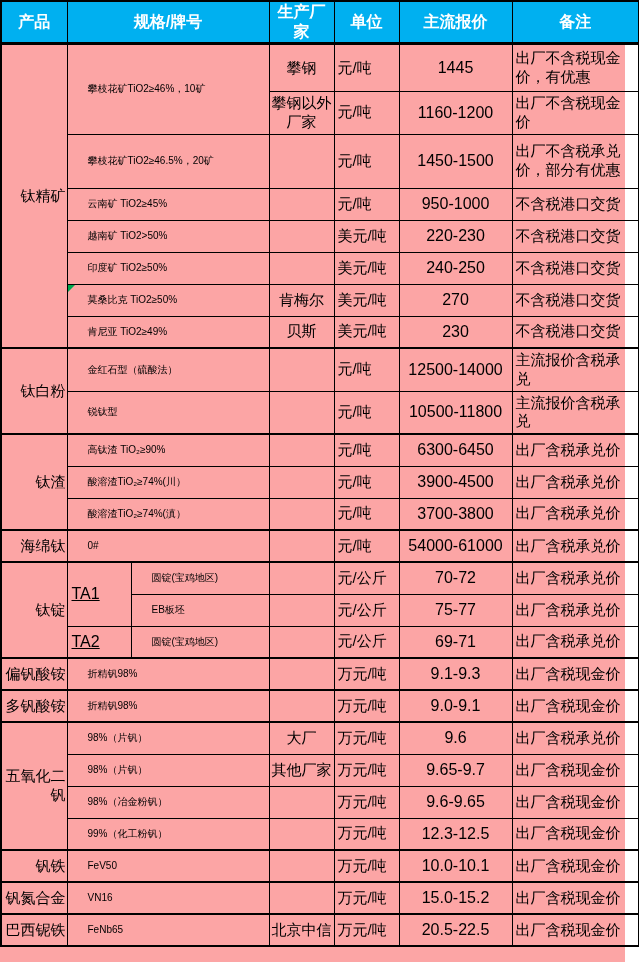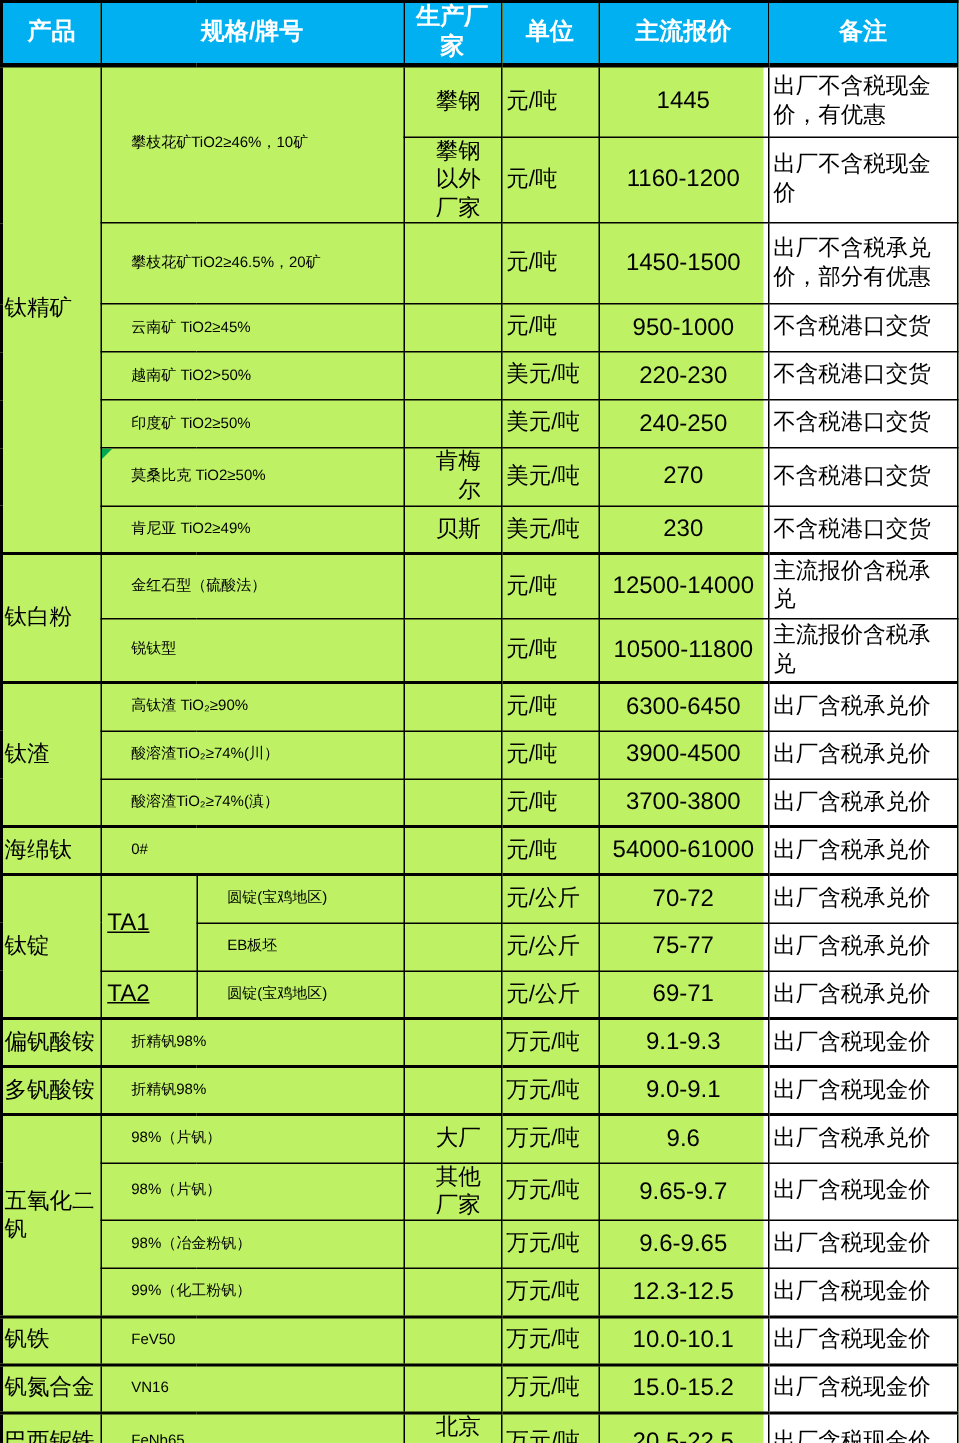--- a/index.html
+++ b/index.html
@@ -9,23 +9,23 @@
   }
   body {
     width: 639px;
     height: 962px;
     overflow: hidden;
     font-family: "Liberation Sans", sans-serif;
     color: #000000;
   }
   .sheet {
     position: relative;
-    width: 509px;
+    width: 625px;
     height: 962px;
-    background: #bef264;
+    background: #fca5a5;
   }
   table.price-table {
     border-collapse: collapse;
     table-layout: fixed;
     width: 638px;
     border: 2px solid #000000;
     font-size: 16px;
   }
   th, td {
     border: 1px solid #000000;
@@ -43,40 +43,40 @@
     border-bottom: 3px solid #000000;
     padding: 0 1px;
   }
   thead tr { height: 33px; }
   tbody tr { height: 32px; }
   tr.rh-a { height: 48px; }
   tr.rh-b { height: 38px; }
   tr.rh-c { height: 54px; }
   tr.gs > td { border-top: 2px solid #000000; }
   td.product {
-    text-align: left;
+    text-align: right;
     padding: 0 1px;
     font-size: 15px;
     margin-left: 20px;
   }
   td.grade {
     text-align: left;
     padding: 1px 4px;
     font-size: 16px;
     text-decoration: underline;
   }
   td.spec {
     text-align: left;
     padding: 2px 20px;
     position: relative;
     font-size: 10px;
   }
   td.mfr {
-    text-align: right;
-    padding: 0 13px;
+    text-align: center;
+    padding: 0 1px;
     font-size: 15px;
   }
   td.unit {
     text-align: left;
     padding: 0 3px;
     font-size: 15px;
   }
   td.price {
     text-align: center;
     padding: 0 2px;

